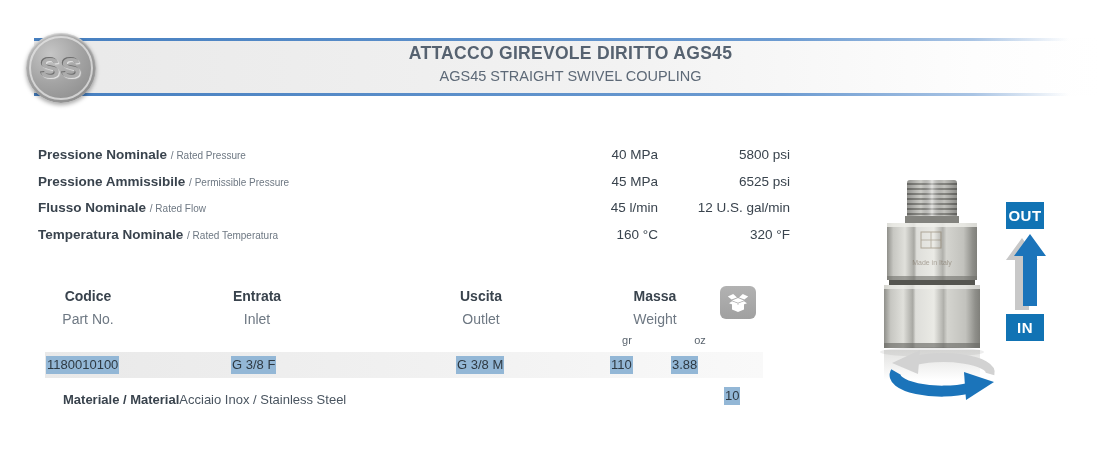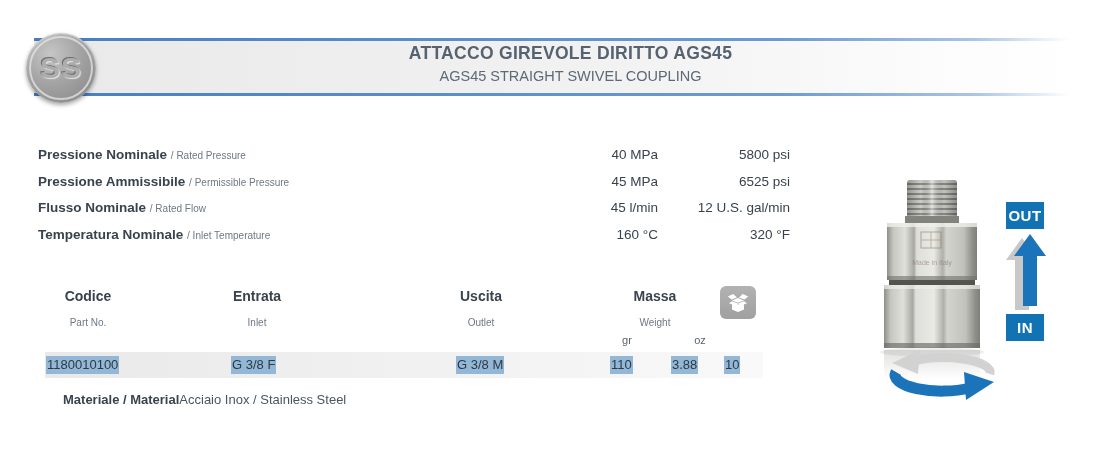--- a/index.html
+++ b/index.html
@@ -29,21 +29,21 @@
   
   .specs{left:38px;top:147px;width:752px;}
   .spec-row{display:flex;align-items:baseline;height:26.5px;}
   .spec-label{flex:1;font-size:13.5px;color:#39434d;font-weight:bold;white-space:nowrap;}
   .spec-label .en{font-weight:normal;font-size:10px;color:#6e7883;}
   .spec-metric{width:130px;text-align:right;font-size:13.5px;color:#39434d;}
   .spec-imperial{width:132px;text-align:right;font-size:13.5px;color:#39434d;}
 
   
   .th-it{font-size:14px;color:#39434d;font-weight:bold;text-align:center;}
-  .th-en{font-size:10px;color:#6e7883;text-align:center;margin-top:13px;}
+  .th-en{font-size:14px;color:#6e7883;text-align:center;margin-top:7px;}
   .unit{font-size:11px;color:#5a646e;text-align:center;width:30px;}
   .box-icon{left:720px;top:286px;width:36px;height:33px;border-radius:6px;
     background:linear-gradient(#b2b2b2,#a0a0a0);display:flex;align-items:center;justify-content:center;}
   .row-band{left:45px;top:352px;width:718px;height:26px;
     background:linear-gradient(to right,#e9e9e9 0%,#f2f2f2 60%,#f9f9f9 100%);}
   .cell{top:356px;font-size:13px;color:#2e3942;background:#93b7d6;padding:1px 1px;line-height:16px;}
 
   .material{left:63px;top:392px;display:flex;font-size:13px;}
   .material .lab{font-weight:bold;color:#39434d;}
   .material .val{color:#4a5560;}
@@ -78,21 +78,21 @@
     <div class="spec-label"><span>Pressione Ammissibile</span> <span class="en">/ Permissible Pressure</span></div>
     <div class="spec-metric">45 MPa</div>
     <div class="spec-imperial">6525 psi</div>
   </div>
   <div class="spec-row">
     <div class="spec-label"><span>Flusso Nominale</span> <span class="en">/ Rated Flow</span></div>
     <div class="spec-metric">45 l/min</div>
     <div class="spec-imperial">12 U.S. gal/min</div>
   </div>
   <div class="spec-row">
-    <div class="spec-label"><span>Temperatura Nominale</span> <span class="en">/ Inlet Temperature</span></div>
+    <div class="spec-label"><span>Temperatura Nominale</span> <span class="en">/ Rated Temperatura</span></div>
     <div class="spec-metric">160 °C</div>
     <div class="spec-imperial">320 °F</div>
   </div>
 </div>
 
 <div class="abs" style="left:40px;top:288px;width:96px;">
   <div class="th-it">Codice</div>
   <div class="th-en">Part No.</div>
 </div>
 <div class="abs" style="left:197px;top:288px;width:120px;">
@@ -123,21 +123,21 @@
     </g>
   </svg>
 </div>
 
 <div class="abs row-band"></div>
 <div class="abs cell" style="left:46px;">1180010100</div>
 <div class="abs cell" style="left:231px;">G 3/8 F</div>
 <div class="abs cell" style="left:456px;">G 3/8 M</div>
 <div class="abs cell" style="left:610px;">110</div>
 <div class="abs cell" style="left:671px;">3.88</div>
-<div class="abs cell" style="left:724px;">10</div>
+<div class="abs cell" style="left:724px;margin-top:31px;">10</div>
 
 <div class="abs material">
   <span class="lab">Materiale / Material</span>
   <span class="val">Acciaio Inox / Stainless Steel</span>
 </div>
 
 <svg class="abs" style="left:866px;top:170px;" width="134" height="215" viewBox="0 0 134 215">
   <defs>
     <pattern id="thr" width="134" height="5" patternUnits="userSpaceOnUse">
       <rect width="134" height="5" fill="#cdcdc8"></rect>

